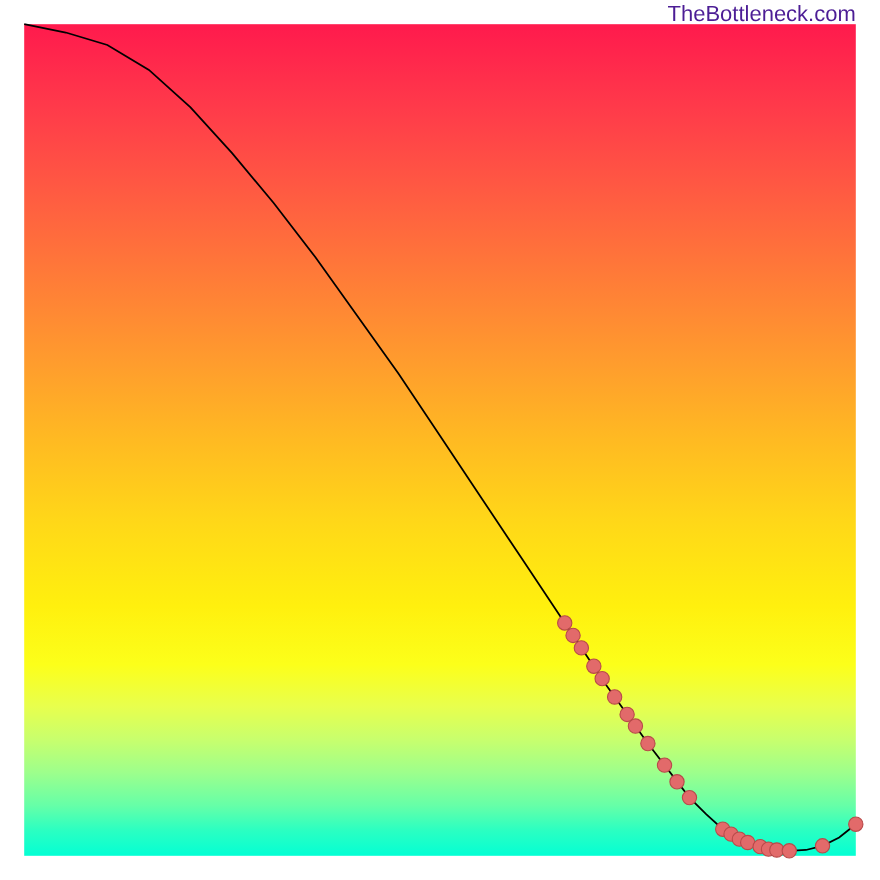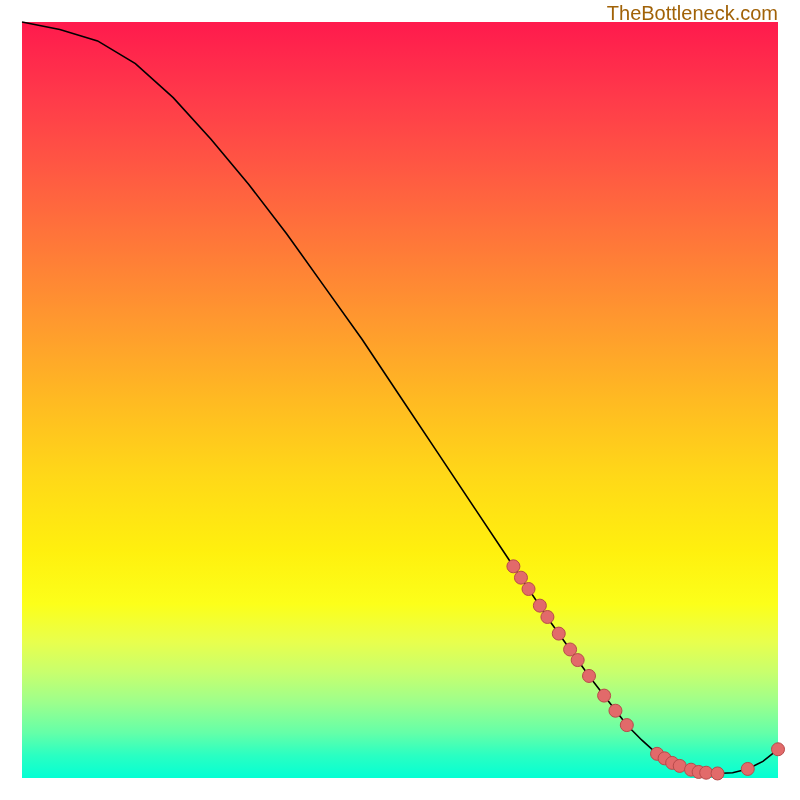--- a/index.html
+++ b/index.html
@@ -39,21 +39,21 @@
       #2affc2 97%,
       #04ffd4 100%
     );
   }
   .watermark {
     position: absolute;
     top: 2px;
     right: 22px;
     font-size: 20px;
     font-weight: 400;
-    color: #a16207;
+    color: #4c1d95;
     letter-spacing: 0px;
   }
   svg.overlay {
     position: absolute;
     left: 22px;
     top: 22px;
     width: 756px;
     height: 756px;
     overflow: visible;
   }

